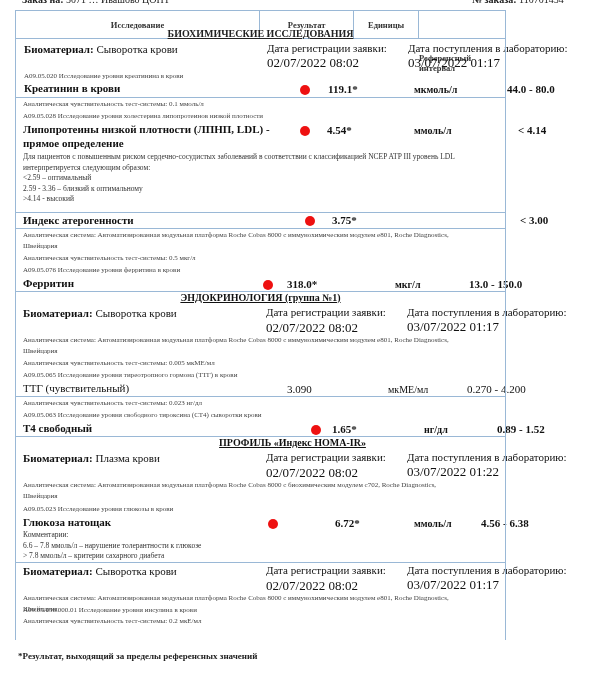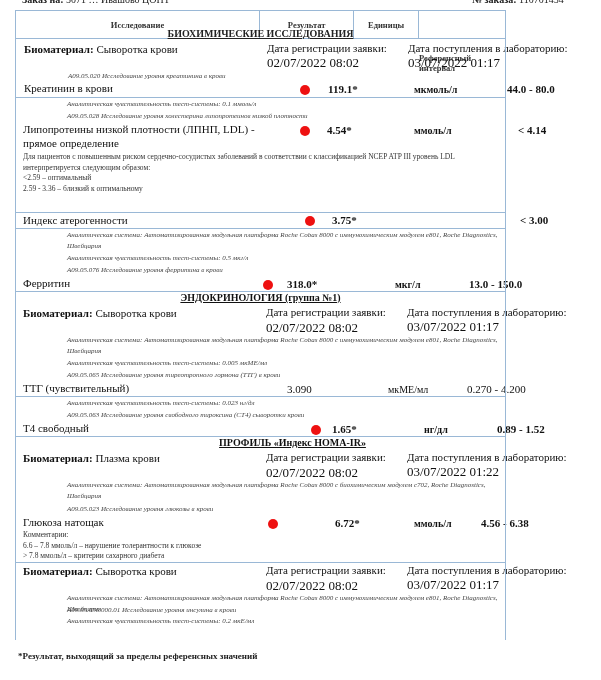--- a/index.html
+++ b/index.html
@@ -17,22 +17,22 @@
 
   .block { position: absolute; left: 15px; width: 491px; border-left: 1px solid #9ab8d6; border-right: 1px solid #9ab8d6; box-sizing: border-box; }
   .hline { position: absolute; left: 15px; width: 491px; height: 0; border-top: 1.5px solid #9ab8d6; }
 
   .section-title { position: absolute; left: 0; width: 100%; text-align: center; font-size: 10px; font-weight: bold; text-decoration: underline; color: #222; }
   .abs { position: absolute; white-space: nowrap; }
   .biomat { font-size: 11px; }
   .biomat b { font-weight: bold; }
   .dlabel { font-size: 11px; font-weight: normal; }
   .dval { font-size: 13px; }
-  .small-it { font-size: 7px; font-style: italic; color: #444; margin-left: 44px; }
-  .tname { font-size: 11px; font-weight: normal; }
+  .small-it { font-size: 7px; color: #444; }
+  .tname { font-size: 11px; font-weight: bold; }
   .tname.normal { font-weight: normal; }
   .res { font-size: 11px; font-weight: bold; }
   .res.normal { font-weight: normal; }
   .unit { font-size: 10px; font-weight: bold; }
   .unit.normal { font-weight: normal; }
   .ref { font-size: 11px; font-weight: bold; }
   .ref.normal { font-weight: normal; }
   .dot { position: absolute; width: 10px; height: 10px; border-radius: 50%; background: #ee1111; }
   .note { font-size: 7.5px; color: #333; line-height: 10.5px; }
   .footer { position: absolute; left: 18px; top: 651px; font-size: 9px; font-weight: bold; color: #222; }
@@ -77,20 +77,21 @@
 <div class="abs tname" style="left:23px; top:137px;">прямое определение</div>
 <div class="dot" style="left:300px; top:126px;"></div>
 <div class="abs res" style="left:327px; top:124px;">4.54*</div>
 <div class="abs unit" style="left:414px; top:125px;">ммоль/л</div>
 <div class="abs ref" style="left:518px; top:124px;">&lt; 4.14</div>
 <div class="abs note" style="left:23px; top:152px;">
   <div>Для пациентов с повышенным риском сердечно-сосудистых заболеваний в соответствии с классификацией NCEP ATP III уровень LDL</div>
   <div>интерпретируется следующим образом:</div>
   <div>&lt;2.59 – оптимальный</div>
   <div>2.59 - 3.36 – близкий к оптимальному</div>
+  <div>&gt;4.14 - высокий</div>
 </div>
 <div class="hline" style="top:212px;"></div>
 
 <div class="abs tname" style="left:23px; top:214px;">Индекс атерогенности</div>
 <div class="dot" style="left:305px; top:216px;"></div>
 <div class="abs res" style="left:332px; top:214px;">3.75*</div>
 <div class="abs ref" style="left:520px; top:214px;">&lt; 3.00</div>
 <div class="hline" style="top:228px;"></div>
 <div class="abs small-it" style="left:23px; top:231px;">Аналитическая система: Автоматизированная модульная платформа Roche Cobas 8000 с иммунохимическим модулем e801, Roche Diagnostics,</div>
 <div class="abs small-it" style="left:23px; top:242px;">Швейцария</div>

